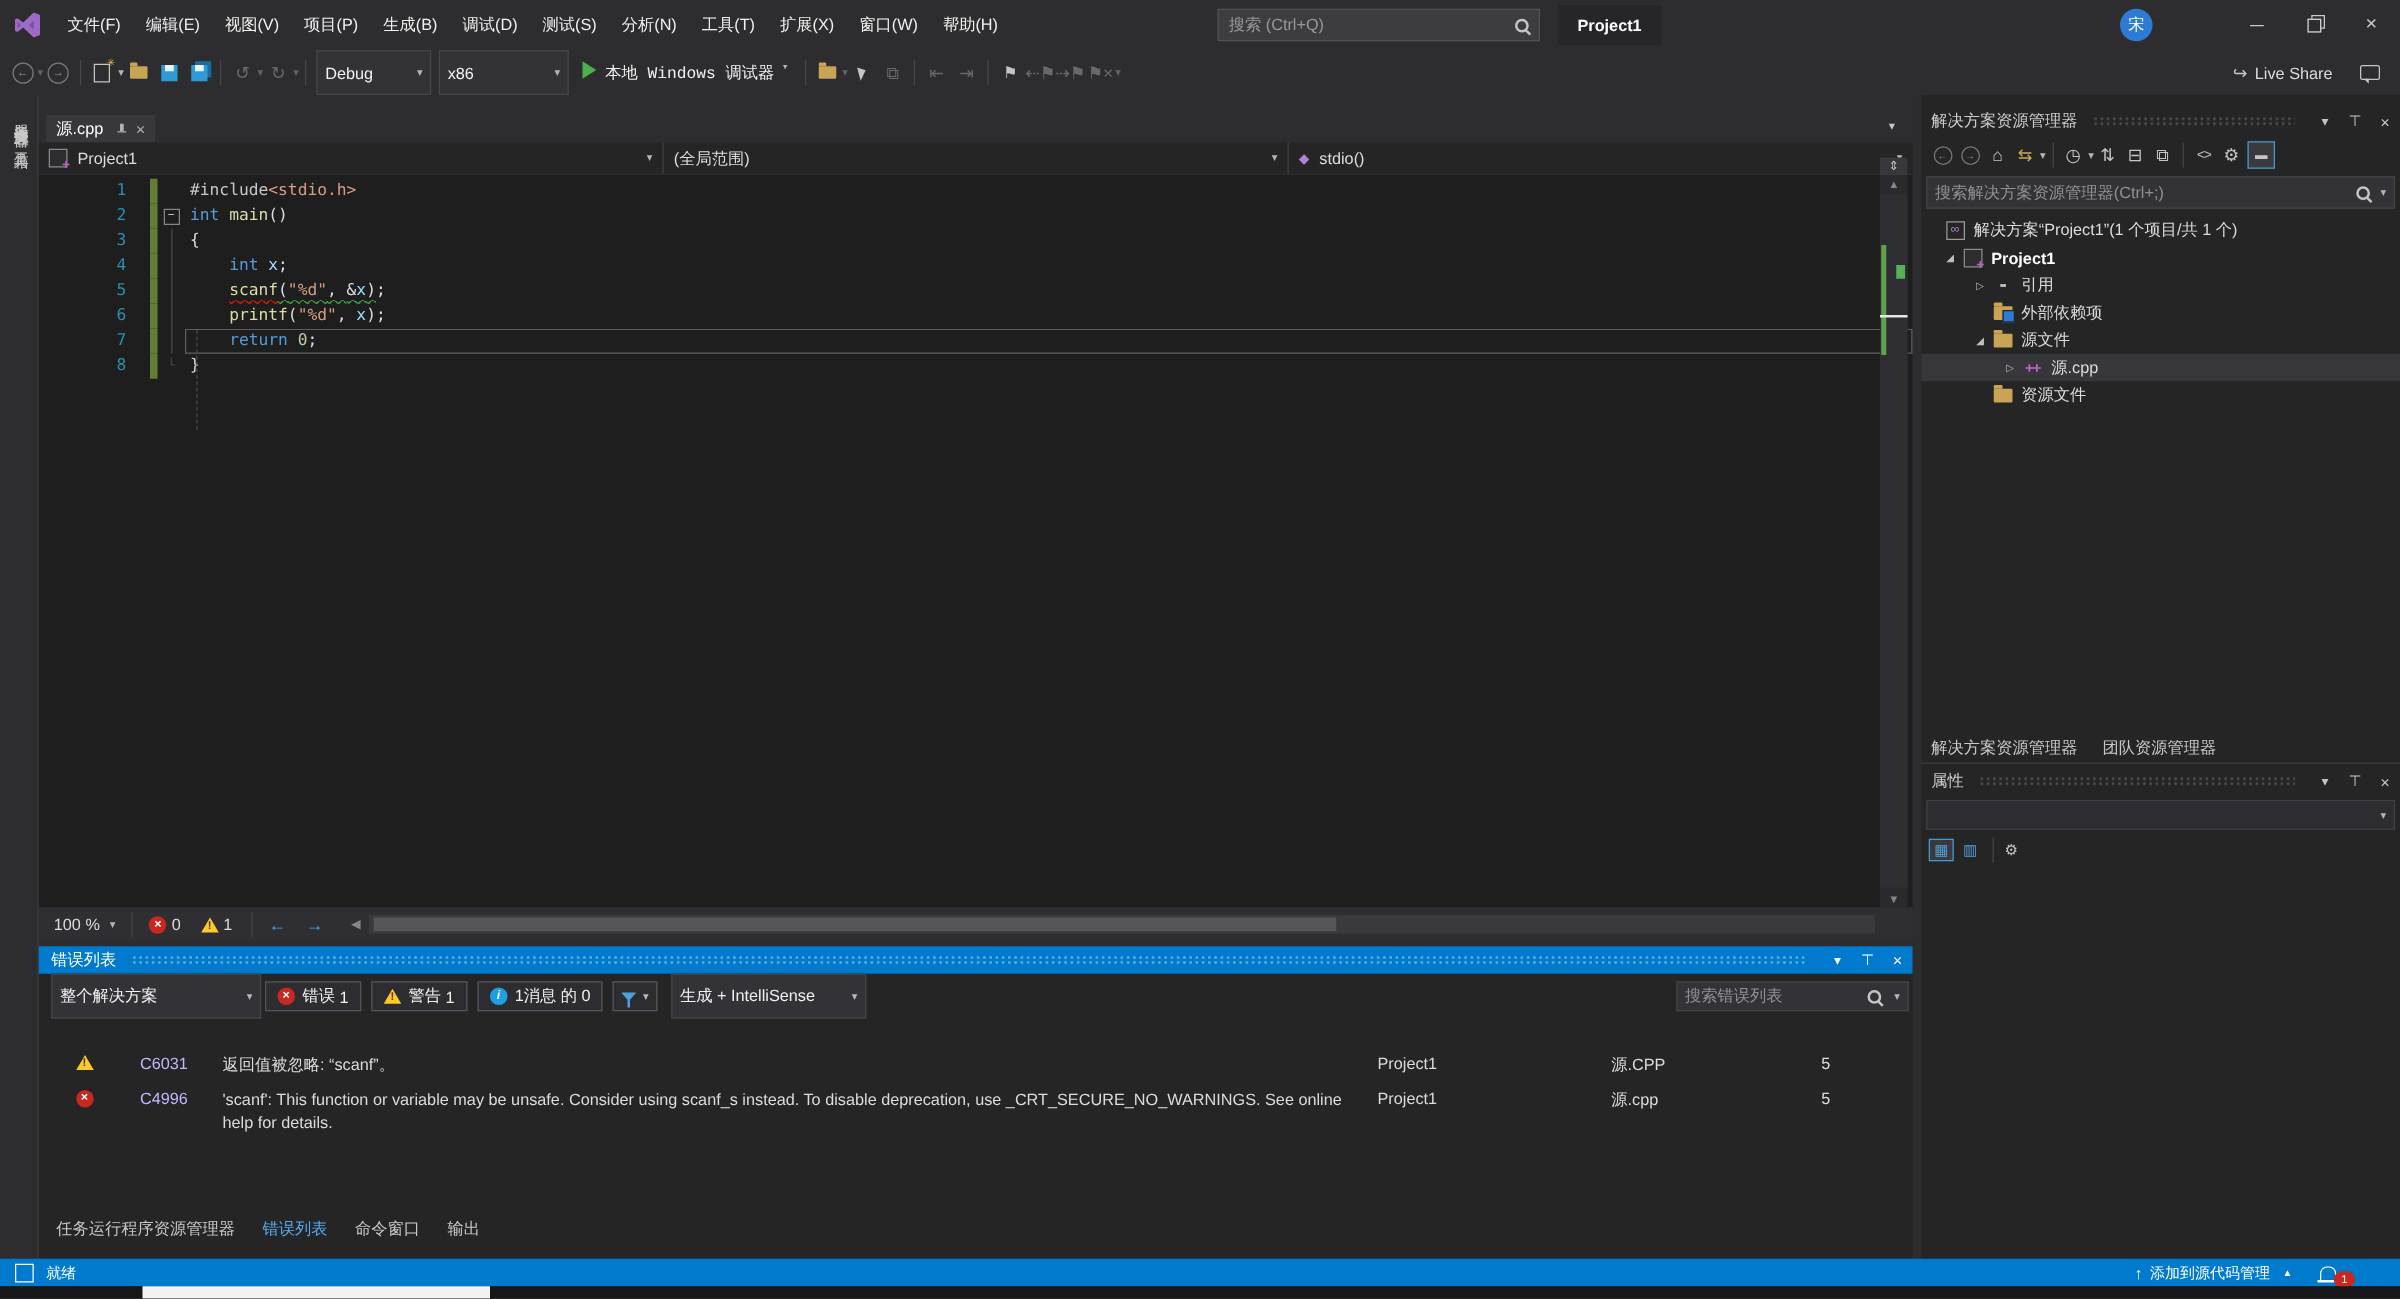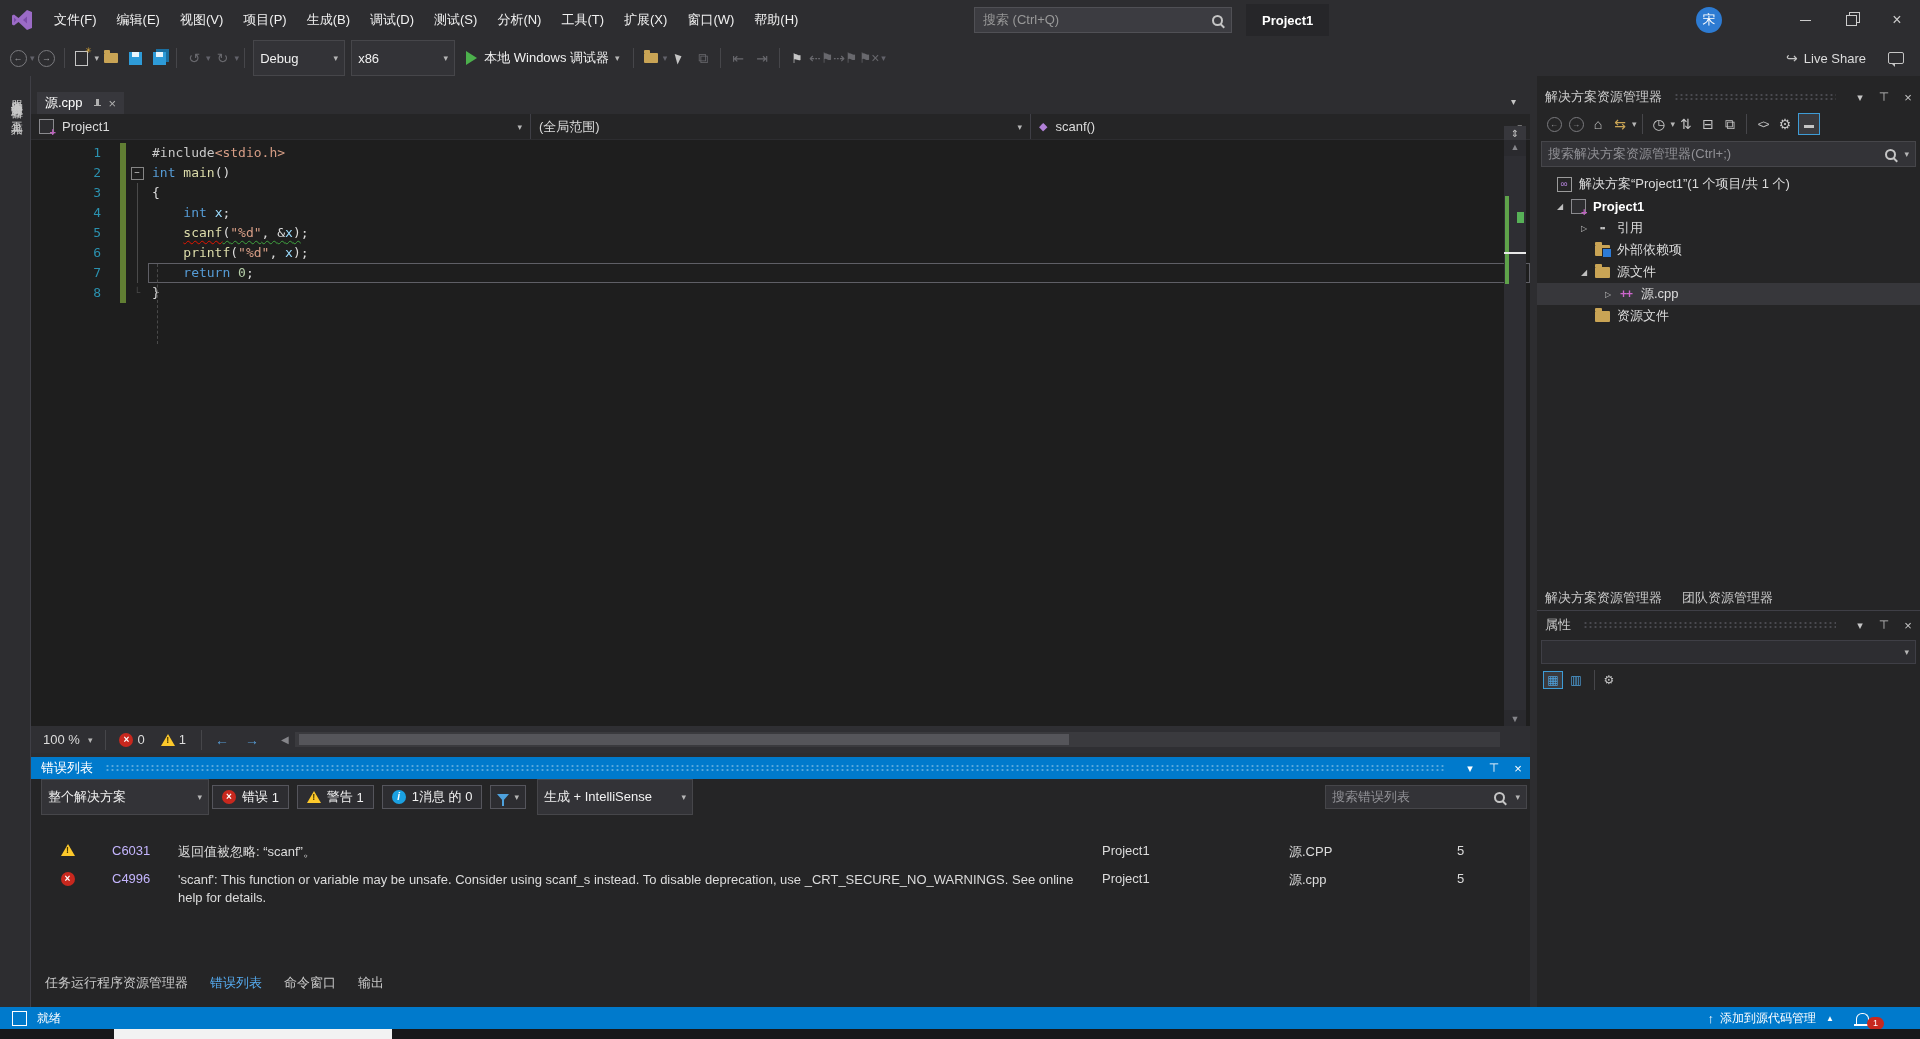--- a/index.html
+++ b/index.html
@@ -32,21 +32,21 @@
   .combo .chev{margin-left:auto;padding-left:8px;}
   .circ{width:15px;height:15px;border-radius:50%;border:1px solid #7A7A7E;display:flex;align-items:center;justify-content:center;font-size:9px;color:#9a9a9e;}
   .i-doc{width:11px;height:13px;border:1px solid #C5C5C5;position:relative;background:#2D2D30;}
   .i-doc::after{content:"✳";position:absolute;right:-5px;top:-6px;font-size:8px;color:#E8B33C;}
   .i-folder-o{width:14px;height:10px;background:#C9A455;border-radius:1px;position:relative;}
   .i-folder-o::before{content:"";position:absolute;left:0;top:-3px;width:6px;height:3px;background:#C9A455;border-radius:1px 1px 0 0;}
   .i-save{width:13px;height:13px;background:#2E9BD8;position:relative;}
   .i-save::after{content:"";position:absolute;left:3px;top:0;width:7px;height:5px;background:#E8F4FB;}
   .i-save2{box-shadow:3px -3px 0 0 #1B6FA0;}
   .i-play{width:0;height:0;border-left:11px solid #4CB04C;border-top:7px solid transparent;border-bottom:7px solid transparent;margin-right:7px;}
-  .runbtn{display:flex;align-items:center;color:#F1F1F1;padding:0 8px;}
+  .runbtn{display:flex;align-items:flex-start;color:#F1F1F1;padding:0 8px;font-family:Liberation Mono, monospace;}
   .i-cursor{width:0;height:0;border-left:6px solid #C5C5C5;border-top:4px solid transparent;border-bottom:7px solid transparent;transform:rotate(-15deg);}
   .i-flag{color:#C5C5C5;font-size:13px;}
   .livesh{display:flex;align-items:center;color:#DCDCDC;margin-left:auto;margin-right:10px;}
   .i-share{color:#C5C5C5;margin-right:6px;font-size:14px;}
   .i-feedback{width:14px;height:10px;border:1px solid #C5C5C5;border-radius:2px;position:relative;margin-left:22px;}
   .i-feedback::after{content:"";position:absolute;left:2px;bottom:-4px;border-left:4px solid transparent;border-right:0 solid transparent;border-top:4px solid #C5C5C5;}
 
   
   .leftstrip{left:0;top:76px;width:31px;height:931px;background:#2D2D30;border-right:1px solid #3F3F46;box-sizing:border-box;}
   .vtab{writing-mode:vertical-rl;color:#C8C8C8;font-size:12px;margin:14px 0 0 8px;letter-spacing:1px;}
@@ -103,21 +103,21 @@
   .hd-ic{color:#FFF;width:24px;text-align:center;font-size:11px;}
   .ep-filters{position:absolute;left:0;top:25px;width:100%;height:30px;display:flex;align-items:center;padding:0 7px;box-sizing:border-box;}
   .fbtn{height:24px;border:1px solid #55555C;display:flex;align-items:center;padding:0 9px;margin-right:8px;color:#F1F1F1;box-sizing:border-box;background:#2D2D31;}
   .fbtn .ico{margin-right:6px;}
   .i-err{width:14px;height:14px;border-radius:50%;background:#C8281E;color:#FFF;font-size:10px;line-height:14px;text-align:center;font-weight:bold;}
   .i-warn{width:0;height:0;border-left:7px solid transparent;border-right:7px solid transparent;border-bottom:12px solid #FDC92B;position:relative;}
   .i-warn::after{content:"!";position:absolute;left:-1.5px;top:1px;font-size:9px;font-weight:bold;color:#4A3A00;}
   .i-info{width:14px;height:14px;border-radius:50%;background:#1BA1E2;color:#FFF;font-size:10px;line-height:14px;text-align:center;font-style:italic;font-weight:bold;}
   .i-funnel{width:0;height:0;border-left:6px solid transparent;border-right:6px solid transparent;border-top:7px solid #4EA1DC;position:relative;}
   .i-funnel::after{content:"";position:absolute;left:-1px;top:-1px;width:2px;height:6px;background:#4EA1DC;}
-  .ep-search{position:absolute;right:3px;top:3px;width:202px;height:24px;background:#333337;border:1px solid #46464A;display:flex;align-items:center;padding:0 6px;box-sizing:border-box;color:#909095;}
+  .ep-search{position:absolute;right:3px;top:3px;width:186px;height:24px;background:#333337;border:1px solid #46464A;display:flex;align-items:center;padding:0 6px;box-sizing:border-box;color:#909095;}
   .i-mag{width:7px;height:7px;border:2px solid #C5C5C5;border-radius:50%;position:relative;flex:none;}
   .i-mag::after{content:"";position:absolute;width:5px;height:2px;background:#C5C5C5;transform:rotate(45deg);left:6px;top:8px;}
   .ep-cols{position:absolute;left:0;top:58px;width:100%;height:23px;background:#252526;border-top:1px solid #3F3F46;border-bottom:1px solid #3F3F46;box-sizing:border-box;color:#C8C8C8;}
   .col-line{position:absolute;top:2px;bottom:2px;width:1px;background:#3F3F46;}
   .ep-collabel{position:absolute;top:3px;}
   .ep-rows{position:absolute;left:0;top:81px;width:100%;}
   .el-row{position:relative;display:flex;align-items:flex-start;padding:5px 0;color:#DCDCDC;}
   .el-sev{width:73px;display:flex;justify-content:center;flex:none;padding-top:1px;}
   .el-code{width:66px;flex:none;color:#c4b5fd;padding-left:8px;box-sizing:border-box;}
   .el-desc{width:924px;flex:none;padding-left:8px;box-sizing:border-box;line-height:18px;}
@@ -300,21 +300,21 @@
         <span class="ti-project" style="margin-right:8px"></span>
         <span>Project1</span>
         <span class="chev">▾</span>
       </div>
       <div class="nav-sec">
         <span>(全局范围)</span>
         <span class="chev">▾</span>
       </div>
       <div class="nav-sec">
         <span style="color:#B180D7;margin-right:8px;font-size:11px">◆</span>
-        <span>scanf()</span>
+        <span>stdio()</span>
         <span class="chev">▾</span>
       </div>
     </div>
 
     <div class="code">
       <div>
           <div class="code-line"><span class="ln">1</span><span class="chg"></span><span class="fold"></span><span class="ct"><span class="tok-pp">#include</span><span class="tok-str">&lt;stdio.h&gt;</span></span></div>
           <div class="code-line"><span class="ln">2</span><span class="chg"></span><span class="fold"><span class="f-box">−</span></span><span class="ct"><span class="tok-kw">int</span><span class="tok-pl"> </span><span class="tok-fn">main</span><span class="tok-pl">()</span></span></div>
           <div class="code-line"><span class="ln">3</span><span class="chg"></span><span class="fold"><span class="f-line"></span></span><span class="ct"><span class="tok-pl">{</span></span></div>
           <div class="code-line"><span class="ln">4</span><span class="chg"></span><span class="fold"><span class="f-line"></span></span><span class="ct"><span class="tok-pl">    </span><span class="tok-kw">int</span><span class="tok-pl"> </span><span class="tok-var">x</span><span class="tok-pl">;</span></span></div>

